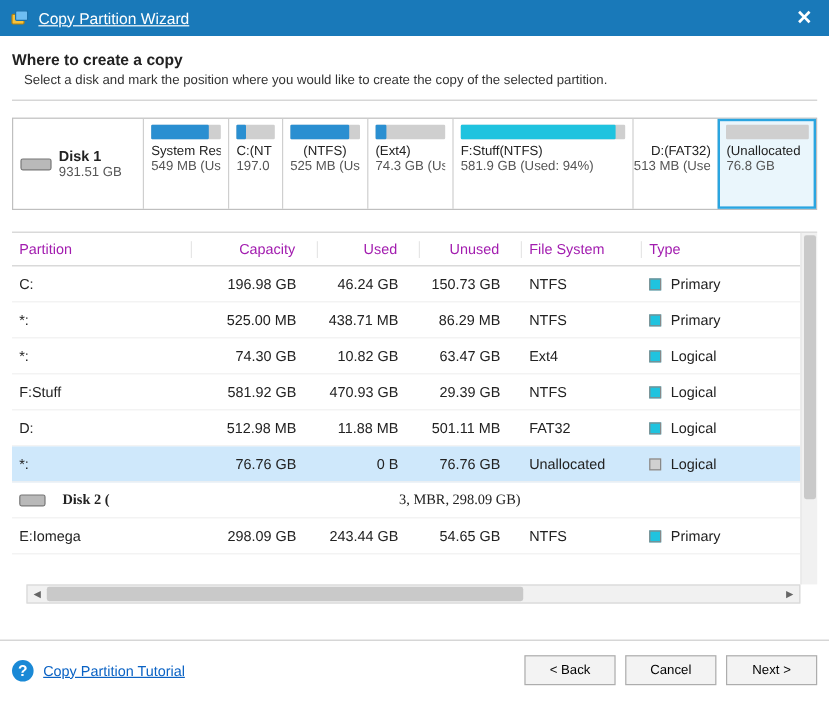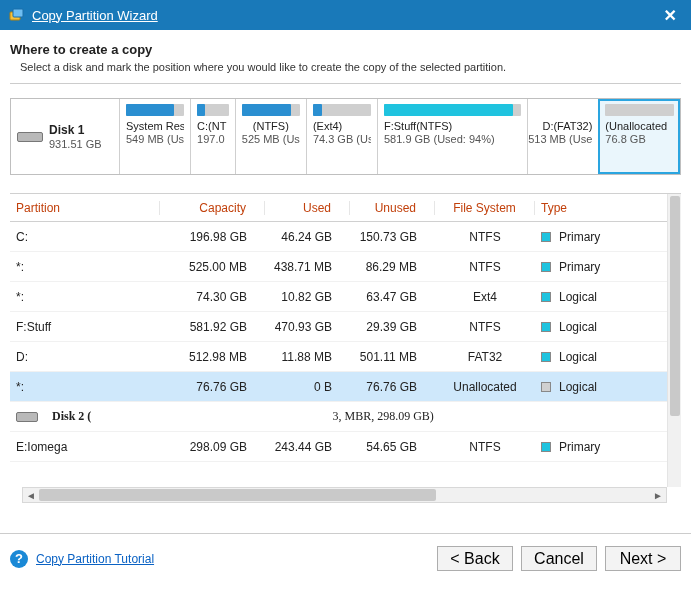--- a/index.html
+++ b/index.html
@@ -23,46 +23,46 @@
   .seg .bar { height: 12px; background: #cfcfcf; position: relative; margin-bottom: 4px; border-radius: 1px; }
   .seg .bar .used { position: absolute; left: 0; top: 0; bottom: 0; border-radius: 1px; }
   .seg .lbl { font-size: 11px; line-height: 13px; white-space: nowrap; overflow: hidden; text-overflow: clip; }
   .seg .sub { font-size: 11px; color: #555; white-space: nowrap; overflow: hidden; }
   .seg.sel { outline: 2px solid #2aa5e0; outline-offset: -2px; background: #eaf6fc; }
 
   
   .grid-wrap { border-top: 1px solid #d0d0d0; position: relative; height: 310px; }
   .grid { width: calc(100% - 14px); height: 100%; overflow: hidden; }
   .grid-header, .grid-row { display: grid; grid-template-columns: 150px 105px 85px 85px 100px 120px; align-items: center; }
-  .grid-header { height: 28px; border-bottom: 1px solid #d0d0d0; color: #c2410c; font-size: 12px; }
+  .grid-header { height: 28px; border-bottom: 1px solid #d0d0d0; color: #a21caf; font-size: 12px; }
   .grid-header > div { padding: 0 6px; border-right: 1px solid #e6e6e6; }
   .grid-header > div:last-child { border-right: none; }
   .grid-header .ralign, .grid-row .num { text-align: right; padding-right: 18px; }
   .grid-row { height: 30px; font-size: 12px; border-bottom: 1px solid #f1f1f1; }
   .grid-row > div { padding: 0 6px; white-space: nowrap; overflow: hidden; }
   .grid-row.sel { background: #cfe8fb; }
-  .center { text-align: center; }
+  .center { }
   .type-cell { display: flex; align-items: center; gap: 8px; }
   .type-sq { width: 10px; height: 10px; border: 1px solid #888; flex: none; }
   .disk2-row { height: 30px; display: flex; align-items: center; padding-left: 6px; gap: 8px; border-bottom: 1px solid #f1f1f1; font-family: Liberation Serif, serif; }
   .disk2-row .disk-icon { width: 22px; }
   .hscroll { position: absolute; left: 12px; right: 14px; bottom: 0; height: 16px; background: #f1f1f1; border: 1px solid #d8d8d8; display: flex; align-items: center; }
   .hscroll .arrow { width: 16px; text-align: center; color: #666; cursor: pointer; font-size: 10px; }
   .hscroll .track { flex: 1; position: relative; height: 100%; }
   .hscroll .thumb { position: absolute; left: 0; top: 1px; height: 12px; width: 65%; background: #c9c9c9; border-radius: 2px; }
   .vscroll { position: absolute; right: 0; top: 0; bottom: 16px; width: 14px; background: #f1f1f1; border-left: 1px solid #e4e4e4; }
   .vscroll:after { content: ""; position: absolute; left: 2px; top: 2px; width: 10px; height: 75%; background: #c9c9c9; border-radius: 2px; }
 
   
   .footer { border-top: 1px solid #ccc; margin-top: 30px; padding: 12px 10px 10px 10px; display: flex; align-items: center; }
   .help { display: flex; align-items: center; gap: 8px; flex: 1; }
   .help-icon { width: 18px; height: 18px; border-radius: 50%; background: #1a89d6; color: #fff; font-weight: bold; display: flex; align-items: center; justify-content: center; font-size: 13px; }
   .help a { color: #0a62c4; }
   .btns { display: flex; gap: 8px; }
-  .btn { min-width: 76px; height: 25px; border: 1px solid #adadad; background: #f3f3f3; cursor: pointer; font-size: 16px; padding: 0 12px; }
+  .btn { min-width: 76px; height: 25px; border: 1px solid #adadad; background: #f3f3f3; cursor: pointer; font-size: 11px; padding: 0 12px; }
 
   .wiz-icon { width: 18px; height: 18px; margin-right: 6px; display: inline-flex; align-items: center; justify-content: center; }
 </style>
 </head>
 <body>
 
 <div class="titlebar">
   <span class="wiz-icon">
     <svg width="18" height="18" viewBox="0 0 18 18">
         <rect x="2" y="6" width="10" height="8" rx="1" fill="#f6c13b" stroke="#b4830f"></rect>

